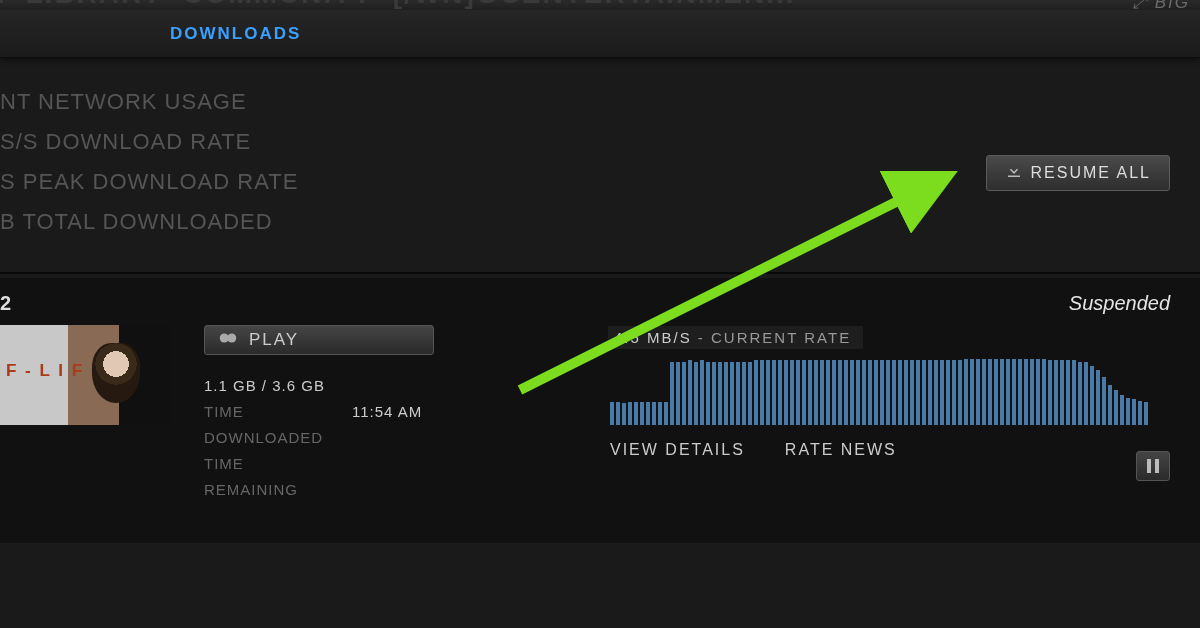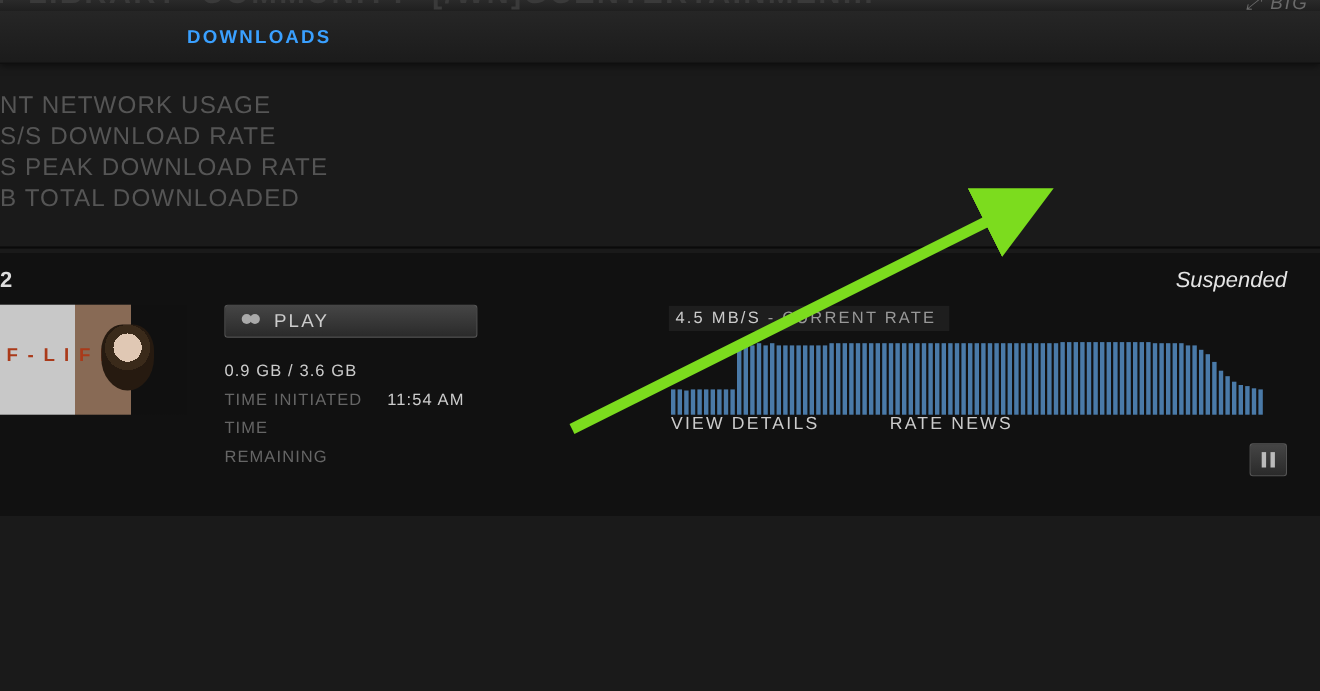--- a/index.html
+++ b/index.html
@@ -60,21 +60,21 @@
     cursor: pointer;
   }
   
   .usage {
     padding: 24px 20px 30px 0;
     border-bottom: 2px solid #0a0a0a;
   }
   .usage-lines {
     font-size: 22px;
     letter-spacing: 1px;
-    line-height: 28px;
+    line-height: 40px;
     color: #555;
     white-space: pre;
   }
   .resume-all {
     position: absolute;
     right: 30px;
     top: 155px;
     height: 36px;
     padding: 0 18px;
     background: linear-gradient(#4a4a4a,#2e2e2e);
@@ -182,22 +182,23 @@
     align-items: flex-end;
     gap: 0px;
   }
   .bar {
     flex: 1 0 auto;
     width: 4px;
     margin-right: 2px;
     background: #4a7aa8;
   }
   .chart-links {
-    display: flex;
-    gap: 64px;
+    margin-top: 16px;
+    display: flex;
+    gap: 40px;
     font-size: 16px;
     letter-spacing: 2px;
     color: #ccc;
   }
   .chart-links span { cursor: pointer; }
   .pause {
     position: absolute;
     right: 30px;
     top: 173px;
     width: 34px; height: 30px;
@@ -233,20 +234,28 @@
 <div class="subtabs">
   <div class="subtab">DOWNLOADS</div>
 </div>
 
 <div class="usage">
   <div class="usage-lines"><span>NT NETWORK USAGE</span>
 <span>S/S DOWNLOAD RATE</span>
 <span>S PEAK DOWNLOAD RATE</span>
 <span>B TOTAL DOWNLOADED</span></div>
 
+  <button class="resume-all">
+    <span>
+      <svg viewBox="0 0 24 24">
+          <path d="M12 3v10l4-4 1.4 1.4L12 16 6.6 10.4 8 9l4 4V3h0zM4 18h16v2H4z"></path>
+        </svg>
+    </span>
+    <span>RESUME ALL</span>
+  </button>
 </div>
 
 <div class="entry">
   <div class="entry-head">
     <span class="left">2</span>
     <span class="right">Suspended</span>
   </div>
   <div class="entry-body">
     <div class="gameimg"></div>
     <div class="info">
@@ -254,24 +263,24 @@
         <span>
           <svg viewBox="0 0 24 16">
               <ellipse cx="7" cy="8" rx="6" ry="6"></ellipse>
               <ellipse cx="17" cy="8" rx="6" ry="6"></ellipse>
               <rect x="6" y="5" width="12" height="6"></rect>
             </svg>
         </span>
         <span>PLAY</span>
       </button>
       <div class="stat">
-          <span class="val">0.9 GB / 3.6 GB</span>
+          <span class="val">1.1 GB / 3.6 GB</span>
         </div>
       <div class="stat">
-          <span class="lbl">TIME INITIATED</span>
+          <span class="lbl">TIME DOWNLOADED</span>
           <span class="val">11:54 AM</span>
         </div>
       <div class="stat">
           <span class="lbl">TIME REMAINING</span>
           <span class="val"></span>
         </div>
     </div>
   </div>
 
   <div class="chartwrap">

